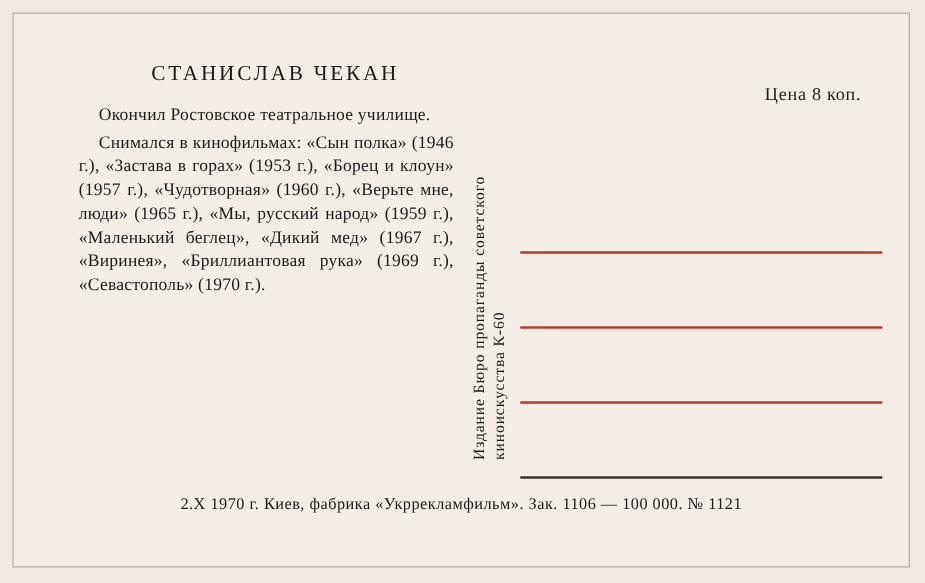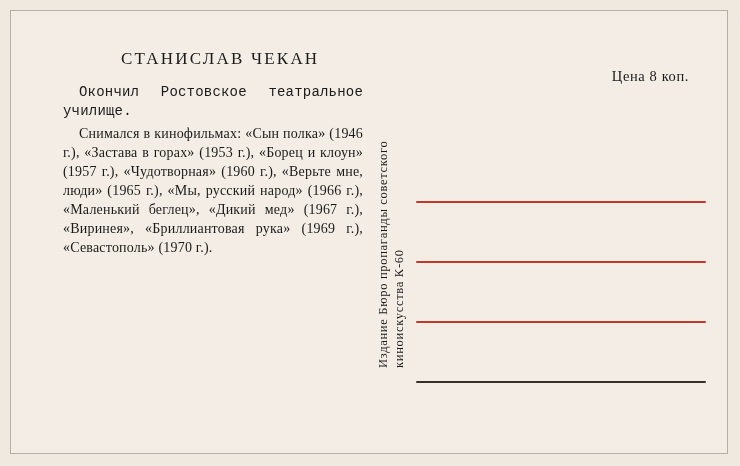--- a/index.html
+++ b/index.html
@@ -56,21 +56,20 @@
     font-size: 14px;
     color: #1b1b1b;
     line-height: 19px;
     text-align: justify;
     margin: 0;
     letter-spacing: 0.2px;
   }
   #edu-para {
     margin-top: 14px;
     text-indent: 16px;
-    font-family: Liberation Mono, monospace;
   }
   #films-para {
     margin-top: 3px;
     text-indent: 16px;
   }
   
   #price {
     position: absolute;
     right: 38px;
     top: 57px;
@@ -132,32 +131,33 @@
 </style>
 </head>
 <body>
 
 <div id="card">
   <div id="frame">
 
     <div id="left-block">
       <div id="performer-name">СТАНИСЛАВ ЧЕКАН</div>
       <p class="para" id="edu-para">Окончил Ростовское театральное училище.</p>
-      <p class="para" id="films-para">Снимался в кинофильмах: «Сын полка» (1946 г.), «Застава в горах» (1953 г.), «Борец и клоун» (1957 г.), «Чудотворная» (1960 г.), «Верьте мне, люди» (1965 г.), «Мы, русский народ» (1966 г.), «Маленький беглец», «Дикий мед» (1967 г.), «Виринея», «Бриллиантовая рука» (1969 г.), «Севастополь» (1970 г.).</p>
+      <p class="para" id="films-para">Снимался в кинофильмах: «Сын полка» (1946 г.), «Застава в горах» (1953 г.), «Борец и клоун» (1957 г.), «Чудотворная» (1960 г.), «Верьте мне, люди» (1965 г.), «Мы, русский народ» (1959 г.), «Маленький беглец», «Дикий мед» (1967 г.), «Виринея», «Бриллиантовая рука» (1969 г.), «Севастополь» (1970 г.).</p>
     </div>
 
     <div id="price">Цена 8 коп.</div>
 
     <div id="vertical-text">
       <span>Издание Бюро пропаганды советского</span>
       <span>киноискусства К-60</span>
     </div>
 
     <div id="address-lines">
       <div class="addr-line" style="background: rgb(192, 57, 43);"></div>
       <div class="addr-line" style="background: rgb(192, 57, 43);"></div>
       <div class="addr-line" style="background: rgb(192, 57, 43);"></div>
       <div class="addr-line dark" style="background: rgb(58, 47, 40);"></div>
     </div>
 
+    <div id="imprint">2.X 1970 г. Киев, фабрика «Укррекламфильм». Зак. 1106 — 100 000. № 1121</div>
 
   </div>
 </div>
 
 </body></html>

